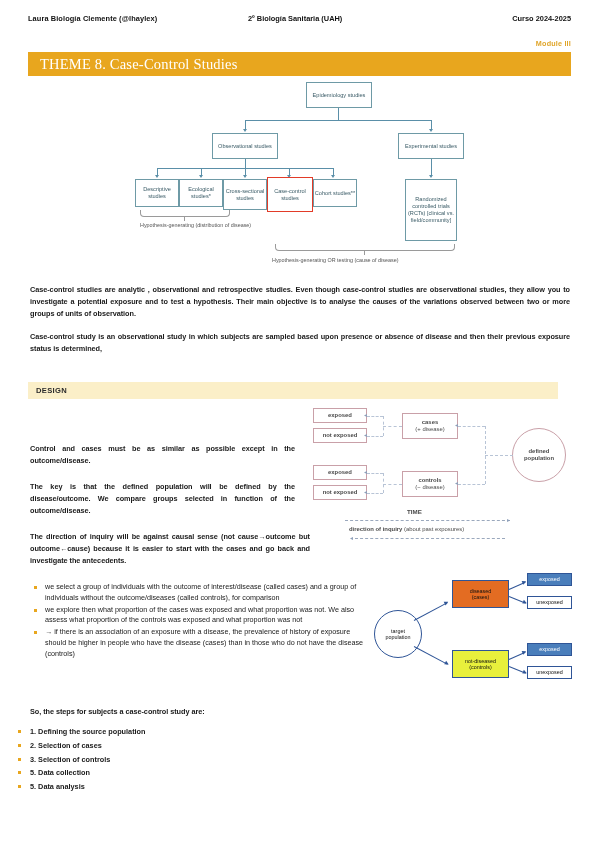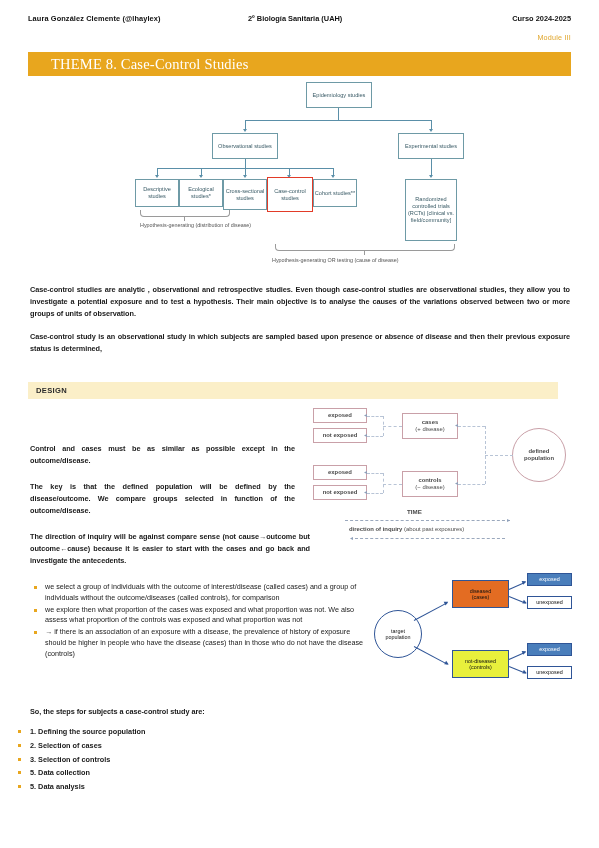--- a/index.html
+++ b/index.html
@@ -12,32 +12,32 @@
 
   
   .hdr{
     position:absolute;left:28px;top:10px;width:543px;height:16px;
     display:flex;align-items:center;
   }
   .hdr-l{font-size:7.4px;font-weight:bold;color:#111;letter-spacing:.1px;}
   .hdr-c{font-size:7.4px;font-weight:bold;color:#111;position:absolute;left:220px;}
   .hdr-r{font-size:7.4px;font-weight:bold;color:#111;position:absolute;right:0;}
   .module{
-    position:absolute;right:28px;top:33px;font-size:7.2px;color:#E0A52A;
-    font-weight:normal;letter-spacing:.2px;
+    position:absolute;right:28px;top:39px;font-size:7.2px;color:#E0A52A;
+    font-weight:bold;letter-spacing:.2px;
   }
 
   
   .title-band{
     position:absolute;left:28px;top:52px;width:543px;height:24px;
     background:#E8A61E;display:flex;align-items:center;
   }
   .title-band span{
     color:#ffffff;font-family:"Liberation Serif", serif;font-size:14.5px;
-    padding-left:23px;letter-spacing:.2px;
+    padding-left:12px;letter-spacing:.2px;
   }
 
   
   .diagram{
     position:absolute;left:132px;top:80px;width:340px;height:198px;
     font-size:5.6px;color:#3c5a63;
   }
   .dbox{
     position:absolute;border:1px solid #6e9aa6;background:#ffffff;
     display:flex;align-items:center;justify-content:center;text-align:center;
@@ -137,21 +137,21 @@
     border-top:2.6px solid transparent;border-bottom:2.6px solid transparent;
     border-left:4px solid #2f5597;
   }
 </style>
 </head>
 <body>
 
 <div class="page">
 
   <div class="hdr">
-    <div class="hdr-l">Laura González Clemente (@lhaylex)</div>
+    <div class="hdr-l">Laura Biología Clemente (@lhaylex)</div>
     <div class="hdr-c">2º Biología Sanitaria (UAH)</div>
     <div class="hdr-r">Curso 2024-2025</div>
   </div>
   <div class="module">Module III</div>
 
   <div class="title-band">
     <span>THEME 8. Case-Control Studies</span>
   </div>
 
   <div class="diagram">
@@ -222,21 +222,21 @@
   <div class="para" style="left:30px;top:284px;width:540px;">Case-control studies are analytic , observational and retrospective studies. Even though case-control studies are observational studies, they allow you to investigate a potential exposure and to test a hypothesis. Their main objective is to analyse the causes of the variations observed between two or more groups of units of observation.</div>
   <div class="para" style="left:30px;top:331px;width:540px;">Case-control study is an observational study in which subjects are sampled based upon presence or absence of disease and then their previous exposure status is determined,</div>
 
   <div class="design-band">
     <span>DESIGN</span>
   </div>
 
 
   <div class="para" style="left:30px;top:443px;width:265px;">Control and cases must be as similar as possible except in the outcome/disease.</div>
   <div class="para" style="left:30px;top:481px;width:265px;">The key is that the defined population will be defined by the disease/outcome. We compare groups selected in function of the outcome/disease.</div>
-  <div class="para" style="left:30px;top:531px;width:280px;">The direction of inquiry will be against compare sense (not cause→outcome but outcome←cause) because it is easier to start with the cases and go back and investigate the antecedents.</div>
+  <div class="para" style="left:30px;top:531px;width:280px;">The direction of inquiry will be against causal sense (not cause→outcome but outcome←cause) because it is easier to start with the cases and go back and investigate the antecedents.</div>
 
   <div class="sch1">
 
     <div class="pbox" style="left:6px;top:8px;width:54px;height:15px;">
       <span>exposed</span>
     </div>
     <div class="pbox" style="left:6px;top:28px;width:54px;height:15px;">
       <span>not exposed</span>
     </div>
 

